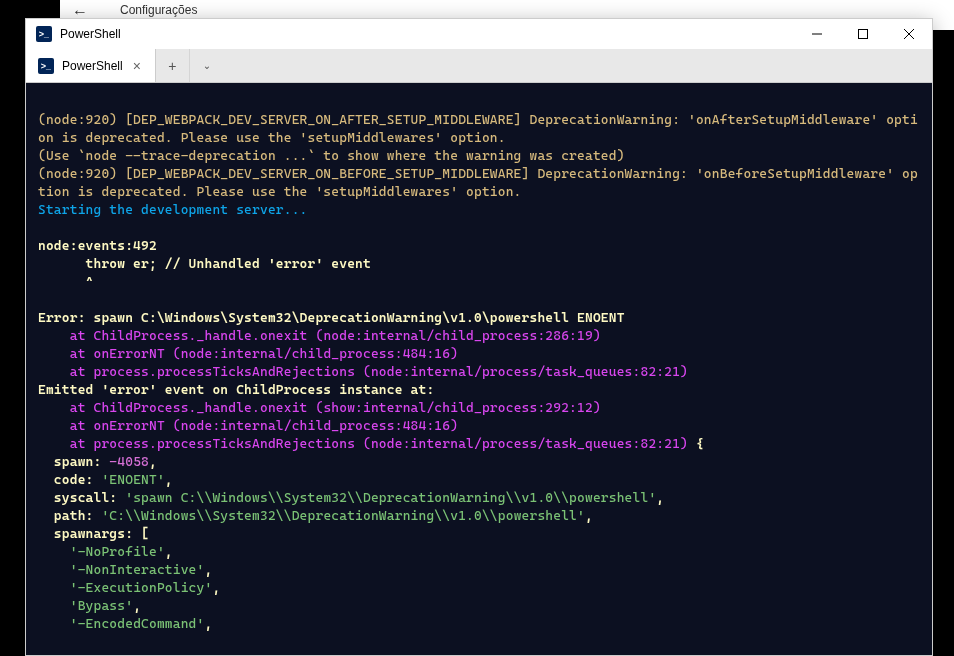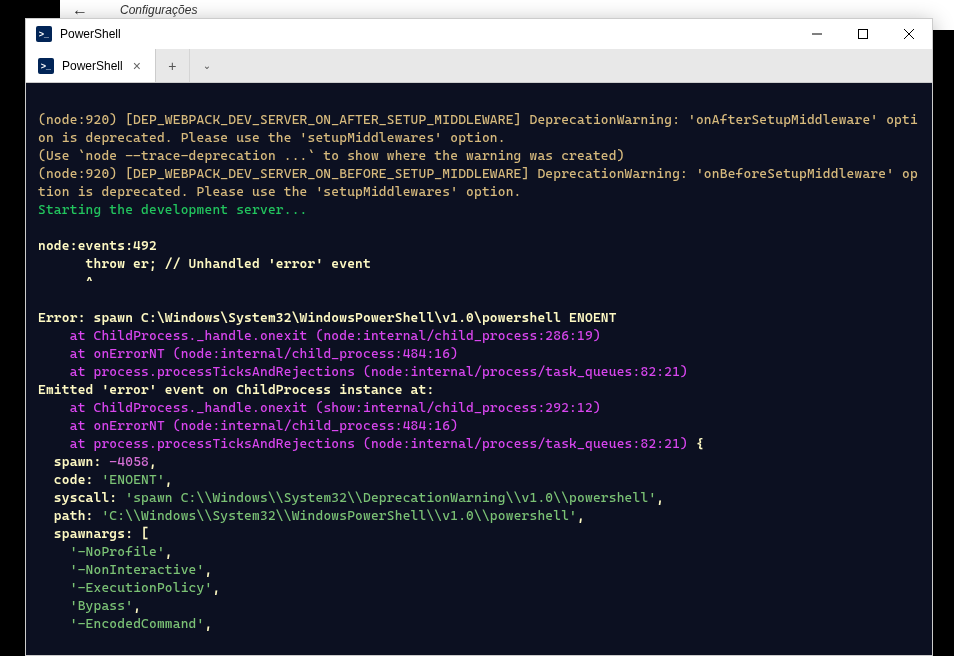--- a/index.html
+++ b/index.html
@@ -24,21 +24,20 @@
       gap: 12px;
     }
     .bg-back {
       font-size: 16px;
       color: #333;
     }
     .bg-title {
       font-size: 12px;
       color: #333;
       margin-left: 20px;
-      font-style: italic;
     }
     .ps-window {
       position: absolute;
       top: 18px;
       left: 25px;
       width: 908px;
       height: 638px;
       background: #fff;
       box-shadow: 0 4px 20px rgba(0,0,0,0.3);
       display: flex;
@@ -130,21 +129,21 @@
       line-height: 18px;
       overflow: hidden;
       color: #ccc;
       white-space: pre-wrap;
       word-break: break-all;
       letter-spacing: 0.2px;
     }
     .t-yellow { color: #d7ba7d; text-align: right; }
     .t-teal { color: #fef9c3; font-weight: 600; }
     .t-dim { color: #d946ef; }
-    .t-cyan { color: #22c55e; text-align: center; }
+    .t-cyan { color: #0ea5e9; text-align: center; }
     .t-magenta { color: #d670d6; }
     .t-green { color: #7bc275; }
     .blankline { height: 18px; }
   </style>
 </head>
 <body>
 
 <div class="bg-window">
   <span class="bg-back">←</span>
   <span class="bg-title">Configurações</span>
@@ -190,31 +189,31 @@
     </div>
   </div>
 
   <div class="terminal"><div class="blankline"></div><span class="t-yellow">(node:920) [DEP_WEBPACK_DEV_SERVER_ON_AFTER_SETUP_MIDDLEWARE] DeprecationWarning: 'onAfterSetupMiddleware' option is deprecated. Please use the 'setupMiddlewares' option.</span>
 <span class="t-yellow">(Use `node --trace-deprecation ...` to show where the warning was created)</span>
 <span class="t-yellow">(node:920) [DEP_WEBPACK_DEV_SERVER_ON_BEFORE_SETUP_MIDDLEWARE] DeprecationWarning: 'onBeforeSetupMiddleware' option is deprecated. Please use the 'setupMiddlewares' option.</span>
 <span class="t-cyan">Starting the development server...</span>
 <div class="blankline"></div><span class="t-teal">node:events:492</span>
 <span class="t-teal">      throw er; // Unhandled 'error' event</span>
 <span class="t-teal">      ^</span>
-<div class="blankline"></div><span class="t-teal">Error: spawn C:\Windows\System32\WindowsPowerShell\v1.0\powershell ENOENT</span>
+<div class="blankline"></div><span class="t-teal">Error: spawn C:\Windows\System32\DeprecationWarning\v1.0\powershell ENOENT</span>
 <span class="t-dim">    at ChildProcess._handle.onexit (node:internal/child_process:286:19)</span>
 <span class="t-dim">    at onErrorNT (node:internal/child_process:484:16)</span>
 <span class="t-dim">    at process.processTicksAndRejections (node:internal/process/task_queues:82:21)</span>
 <span class="t-teal">Emitted 'error' event on ChildProcess instance at:</span>
 <span class="t-dim">    at ChildProcess._handle.onexit (show:internal/child_process:292:12)</span>
 <span class="t-dim">    at onErrorNT (node:internal/child_process:484:16)</span>
 <span class="t-dim">    at process.processTicksAndRejections (node:internal/process/task_queues:82:21) </span><span class="t-teal">{</span>
 <span class="t-teal">  spawn: </span><span class="t-magenta">-4058</span><span class="t-teal">,</span>
 <span class="t-teal">  code: </span><span class="t-green">'ENOENT'</span><span class="t-teal">,</span>
 <span class="t-teal">  syscall: </span><span class="t-green">'spawn C:\\Windows\\System32\\DeprecationWarning\\v1.0\\powershell'</span><span class="t-teal">,</span>
-<span class="t-teal">  path: </span><span class="t-green">'C:\\Windows\\System32\\WindowsPowerShell\\v1.0\\powershell'</span><span class="t-teal">,</span>
+<span class="t-teal">  path: </span><span class="t-green">'C:\\Windows\\System32\\DeprecationWarning\\v1.0\\powershell'</span><span class="t-teal">,</span>
 <span class="t-teal">  spawnargs: </span><span class="t-teal">[</span>
 <span class="t-green">    '-NoProfile'</span><span class="t-teal">,</span>
 <span class="t-green">    '-NonInteractive'</span><span class="t-teal">,</span>
 <span class="t-green">    '-ExecutionPolicy'</span><span class="t-teal">,</span>
 <span class="t-green">    'Bypass'</span><span class="t-teal">,</span>
 <span class="t-green">    '-EncodedCommand'</span><span class="t-teal">,</span></div>
 </div>
 
 </body></html>

